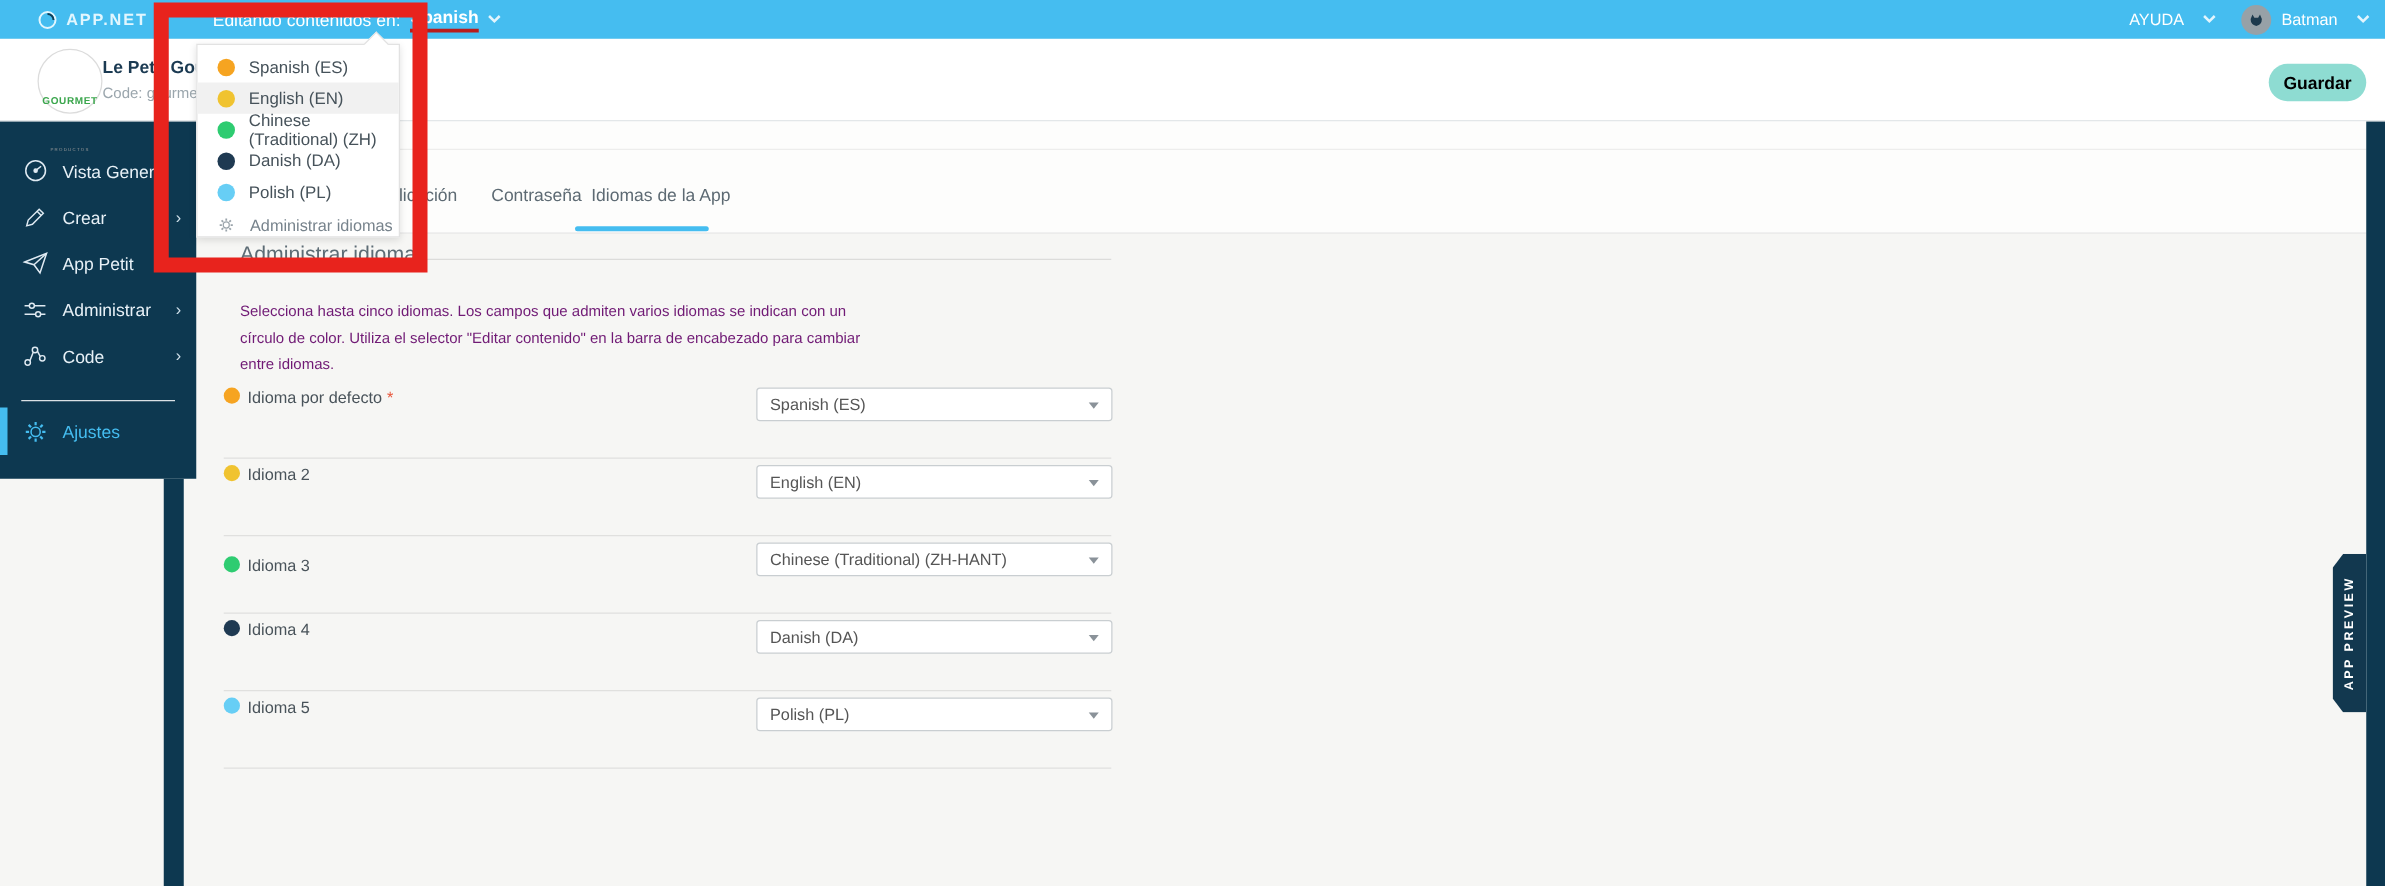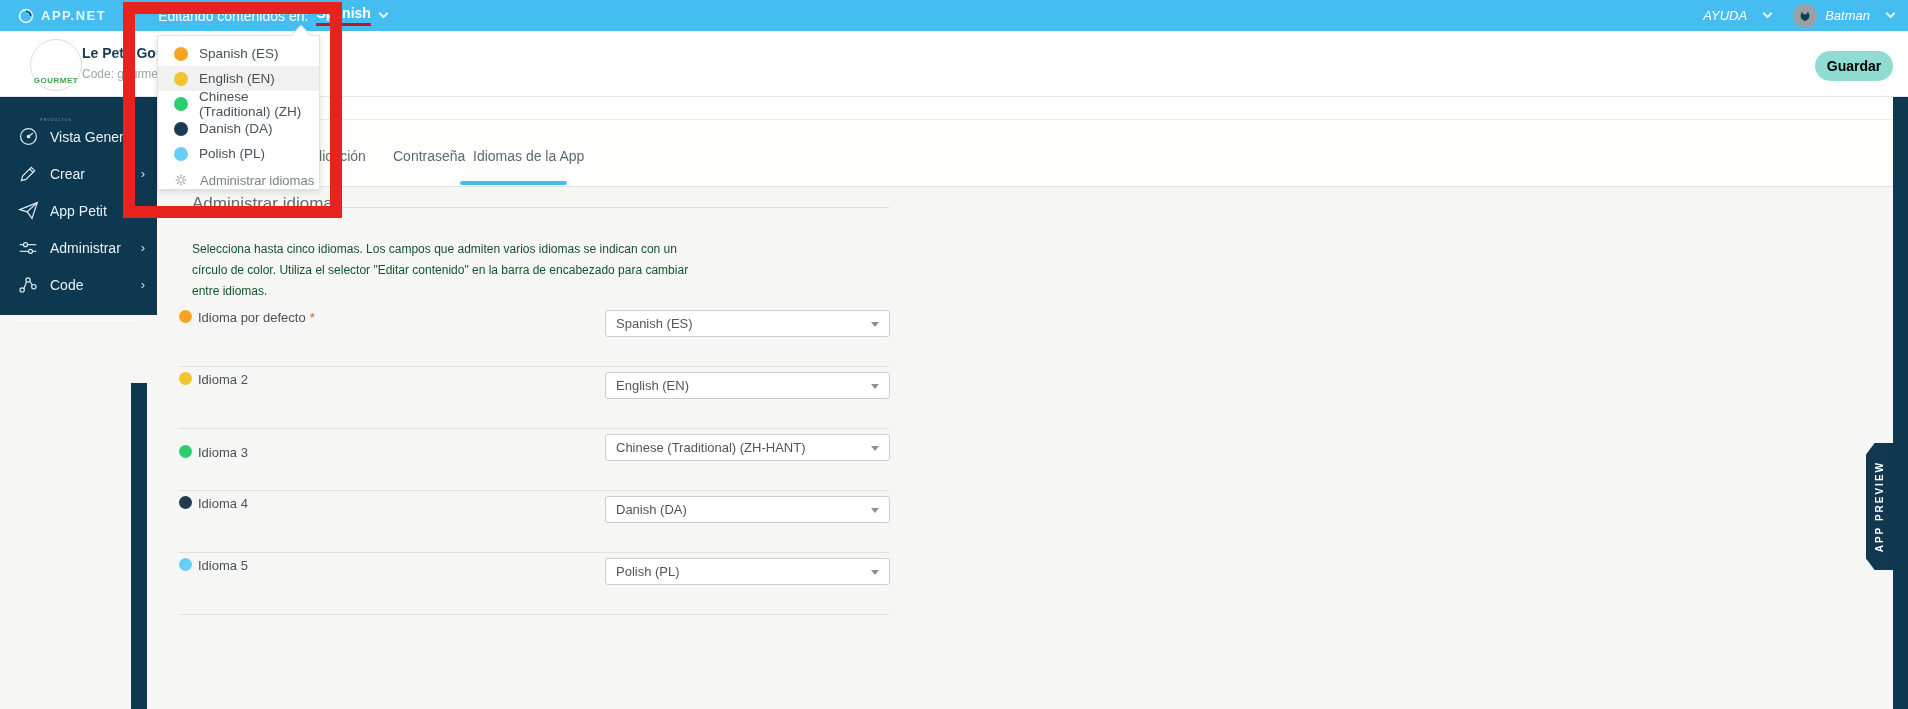--- a/index.html
+++ b/index.html
@@ -5,50 +5,50 @@
   * { margin:0; padding:0; box-sizing:border-box; }
   html,body { width:1908px; height:709px; }
   body {
     position:relative; overflow:hidden;
     font-family:"Liberation Sans", sans-serif;
     background:#f6f6f4; color:#49535a;
   }
   
   .topbar {
     position:absolute; left:0; top:0; width:1908px; height:31px;
-    background:#45bdf0; display:flex; align-items:center; z-index:20;
+    background:#45bdf0; display:flex; align-items:center; z-index:20;padding-left:12px;
   }
   .brand { display:flex; align-items:center; gap:7px; margin-left:18px; color:#eafaff; opacity:.95; }
   .brand-text { font-size:13px; font-weight:bold; letter-spacing:1.5px; }
   .edit-trigger { display:flex; align-items:center; margin-left:52px; color:#fff; font-size:14px; cursor:pointer; }
   .edit-value { font-weight:bold; margin-left:8px; padding-bottom:2px; border-bottom:3px solid #b91c1c; }
   .chev-down {
     width:7px; height:7px; border-right:2px solid rgba(255,255,255,.85); border-bottom:2px solid rgba(255,255,255,.85);
     transform:rotate(45deg); margin-left:9px; margin-top:-4px; display:inline-block;
   }
-  .topbar-right { position:absolute; right:14px; top:0; height:31px; display:flex; align-items:center; gap:22px; color:#fff; font-size:13px;font-style:italic; }
+  .topbar-right { position:absolute; right:14px; top:0; height:31px; display:flex; align-items:center; gap:22px; color:#fff; font-size:13px; }
   .top-item { display:flex; align-items:center; gap:8px; cursor:pointer; }
   .avatar { width:24px; height:24px; border-radius:50%; background:#97a1a7; display:flex; align-items:center; justify-content:center; overflow:hidden; }
   
   .header { position:absolute; left:0; top:31px; width:1908px; height:66px; background:#fff; border-bottom:1px solid #e3e7e9; z-index:5; }
   .logo-badge {
     position:absolute; left:30px; top:8px; width:52px; height:52px; border-radius:50%;
     background:#fff; border:1px solid #dcdcdc; display:flex; flex-direction:column; align-items:center; justify-content:center; line-height:1.25;gap:32px;
   }
   .logo-top { font-size:4px; color:#9a9a9a; letter-spacing:1px; }
   .logo-name { font-size:8px; font-weight:bold; color:#3ba64d; letter-spacing:.5px; }
   .logo-sub { font-size:3.5px; color:#9a9a9a; letter-spacing:1px; }
   .app-name { position:absolute; left:82px; top:14px; font-size:14px; font-weight:bold; color:#1b3a52; white-space:nowrap; }
   .app-code { position:absolute; left:82px; top:36px; font-size:12px; color:#9ba6ad; white-space:nowrap; }
   .save-btn {
     position:absolute; right:15px; top:20px; width:78px; height:30px; border:none; border-radius:16px;
     background:#8edcd2; color:#000000; font-size:14px; font-weight:bold; font-family:inherit; cursor:default;
   }
   
-  .sidebar { position:absolute; left:0; top:97px; width:157px; height:218px; background:#0d3850; z-index:4; padding-top:21px; }
+  .sidebar { position:absolute; left:0; top:97px; width:157px; height:286px; background:#0d3850; z-index:4; padding-top:21px; }
   .side-item { position:relative; height:37px; display:flex; align-items:center; color:#e8f1f7; font-size:14px; cursor:pointer; }
   .side-item .icon { width:22px; margin-left:17px; margin-right:11px; display:flex; align-items:center; justify-content:center; }
   .side-chev { position:absolute; right:12px; font-size:13px; color:#cfe0ea; }
   .side-divider { height:1px; background:rgba(255,255,255,.85); margin:17px 17px 0 17px; }
   .side-settings { position:relative; margin-top:5px; height:38px; display:flex; align-items:center; font-size:14px; color:#45bdf0; cursor:pointer; }
   .side-settings .accent { position:absolute; left:0; top:0; width:6px; height:100%; background:#45bdf0; }
   .side-settings .icon { width:22px; margin-left:17px; margin-right:11px; display:flex; align-items:center; justify-content:center; }
   .left-strip { position:absolute; left:131px; top:383px; width:16px; height:326px; background:#0d3850; }
   
   .right-strip { position:absolute; left:1893px; top:97px; width:15px; height:612px; background:#0d3850; }
@@ -63,21 +63,21 @@
   }
   
   .subband { position:absolute; left:157px; top:97px; width:1736px; height:23px; background:#fdfdfc; border-bottom:1px solid #ededec; }
   .tabstrip { position:absolute; left:157px; top:120px; width:1736px; height:67px; background:#fdfdfc; border-bottom:1px solid #e3e3e3; }
   .tab { position:absolute; top:28px; font-size:14px; color:#5d6a73; cursor:pointer; white-space:nowrap; }
   .tab-underline { position:absolute; left:303px; top:61px; width:107px; height:4px; background:#45bdf0; border-radius:2px; }
   
   .content { position:absolute; left:157px; top:187px; width:1736px; height:522px; background:#f6f6f4; }
   .section-title { position:absolute; left:35px; top:7px; font-size:17px; color:#5d6c75; }
   .title-line { position:absolute; left:163px; top:20px; width:569px; height:1px; background:#dcdcda; }
-  .section-desc { position:absolute; left:35px; top:52px; width:505px; font-size:12px; line-height:21px; color:#14532d; }
+  .section-desc { position:absolute; left:35px; top:52px; width:505px; font-size:12px; line-height:21px; color:#701a75; }
   .row-sep { position:absolute; left:22px; width:710px; height:1px; background:#e0e0de; }
   .form-row { position:absolute; left:22px; height:27px; display:flex; align-items:flex-start; }
   .dot { width:13px; height:13px; border-radius:50%; flex:none; }
   .row-label { margin-left:6px; font-size:13px; color:#49535a; }
   .req { color:#e8553a; margin-left:4px; font-size:13px; }
   .select {
     position:absolute; left:448px; width:285px; height:27px; background:#fff;
     border:1px solid #c9ced1; border-radius:3px; display:flex; align-items:center;
     font-size:13px; color:#555; padding-left:10px; cursor:pointer;
   }
@@ -181,20 +181,39 @@
           <circle cx="12" cy="6" r="2.6"></circle>
           <circle cx="19" cy="14" r="2.6"></circle>
         <line x1="7" y1="16.5" x2="10.3" y2="8.2"></line>
           <line x1="14.4" y1="7.4" x2="17" y2="12.2"></line>
       </svg>
     </span>
     <span>Code</span>
     <span class="side-chev">›</span>
   </div>
   <div class="side-divider"></div>
+  <div class="side-settings">
+    <span class="accent"></span>
+    <span class="icon">
+      <svg width="21" height="21" viewBox="0 0 24 24" fill="none" stroke="#45bdf0" stroke-width="1.4">
+        <circle cx="12" cy="12" r="4.2"></circle>
+        <g stroke-width="2">
+          <line x1="12" y1="3" x2="12" y2="6"></line>
+            <line x1="12" y1="18" x2="12" y2="21"></line>
+          <line x1="3" y1="12" x2="6" y2="12"></line>
+            <line x1="18" y1="12" x2="21" y2="12"></line>
+          <line x1="5.6" y1="5.6" x2="7.8" y2="7.8"></line>
+            <line x1="16.2" y1="16.2" x2="18.4" y2="18.4"></line>
+          <line x1="5.6" y1="18.4" x2="7.8" y2="16.2"></line>
+            <line x1="16.2" y1="7.8" x2="18.4" y2="5.6"></line>
+        </g>
+      </svg>
+    </span>
+    <span>Ajustes</span>
+  </div>
 </div>
 <div class="left-strip"></div>
 
 <div class="content">
   <div class="section-title">Administrar idiomas</div>
   <div class="title-line"></div>
   <div class="section-desc">Selecciona hasta cinco idiomas. Los campos que admiten varios idiomas se indican con un círculo de color. Utiliza el selector "Editar contenido" en la barra de encabezado para cambiar entre idiomas.</div>
 
   <div class="form-row" style="top:123px;">
     <span class="dot" style="background-color: rgb(246, 164, 33);"></span>

